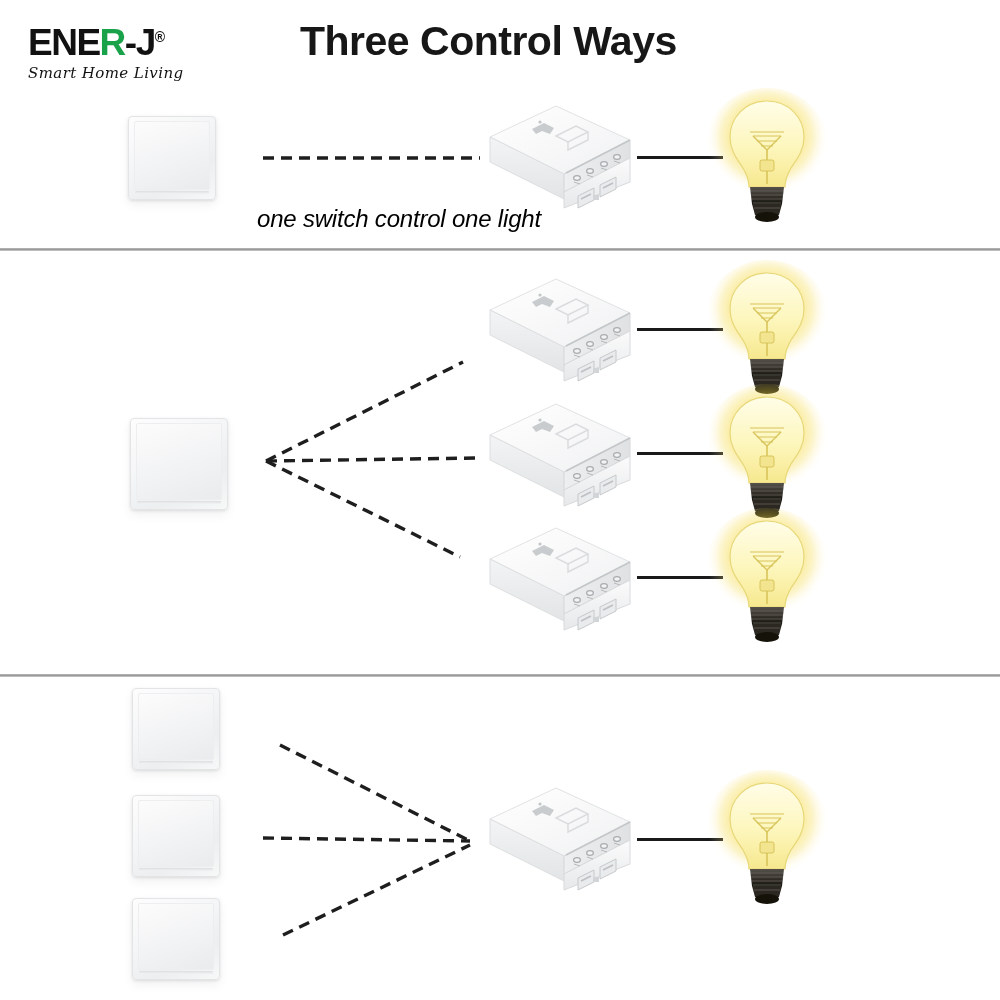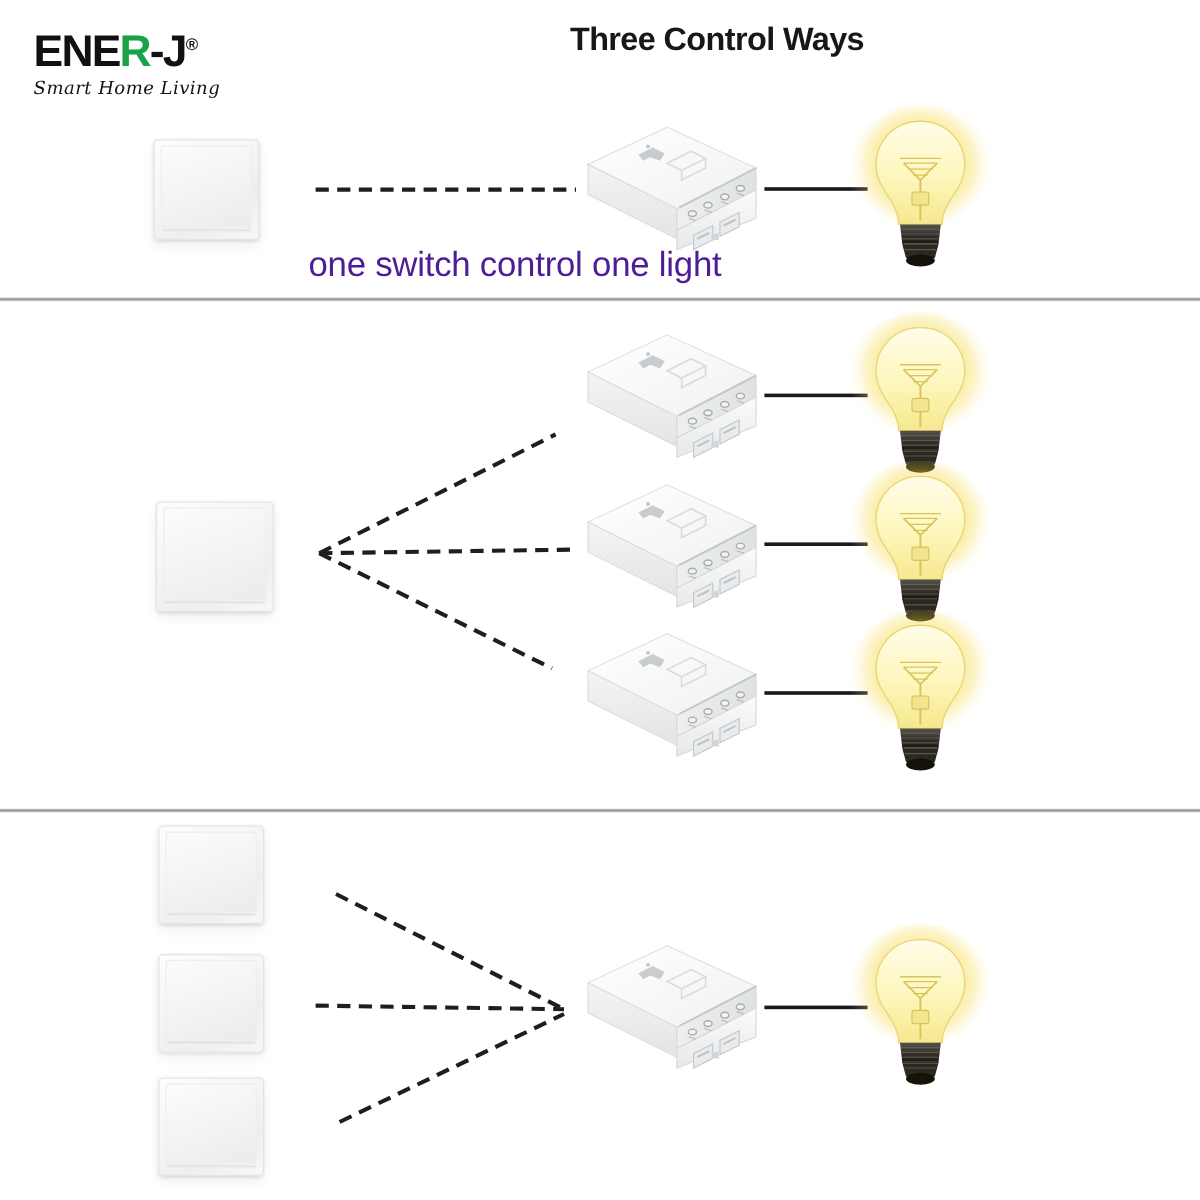--- a/index.html
+++ b/index.html
@@ -45,22 +45,22 @@
     color: #111111;
     margin-top: 2px;
     letter-spacing: 0.4px;
     white-space: nowrap;
   }
 
   .page-title {
     position: absolute;
     left: 300px; top: 18px;
     width: 420px;
-    text-align: right;
-    font-size: 27px;
+    text-align: left;
+    font-size: 41px;
     font-weight: bold;
     color: #171717;
     letter-spacing: -0.5px;
     white-space: nowrap;
   }
 
   
   .divider {
     position: absolute;
     left: 0; width: 1000px; height: 3px;
@@ -111,24 +111,25 @@
   .dash-layer {
     position: absolute;
     left: 0; top: 0;
     width: 1000px; height: 1000px;
     pointer-events: none;
   }
 
   
   .caption {
     position: absolute;
-    font-size: 29px;
-    color: #4c1d95;
+    font-size: 24px;
+    color: #000000;
     white-space: nowrap;
     letter-spacing: -0.2px;
+    font-style: italic;
   }
 </style>
 </head>
 <body>
 
 <div id="page">
 
   <div class="logo-block">
     <div class="logo-word"><span>ENE</span><span class="green">R</span><span>-J</span><span class="logo-reg">®</span></div>
     <div class="logo-tag">Smart Home Living</div>

